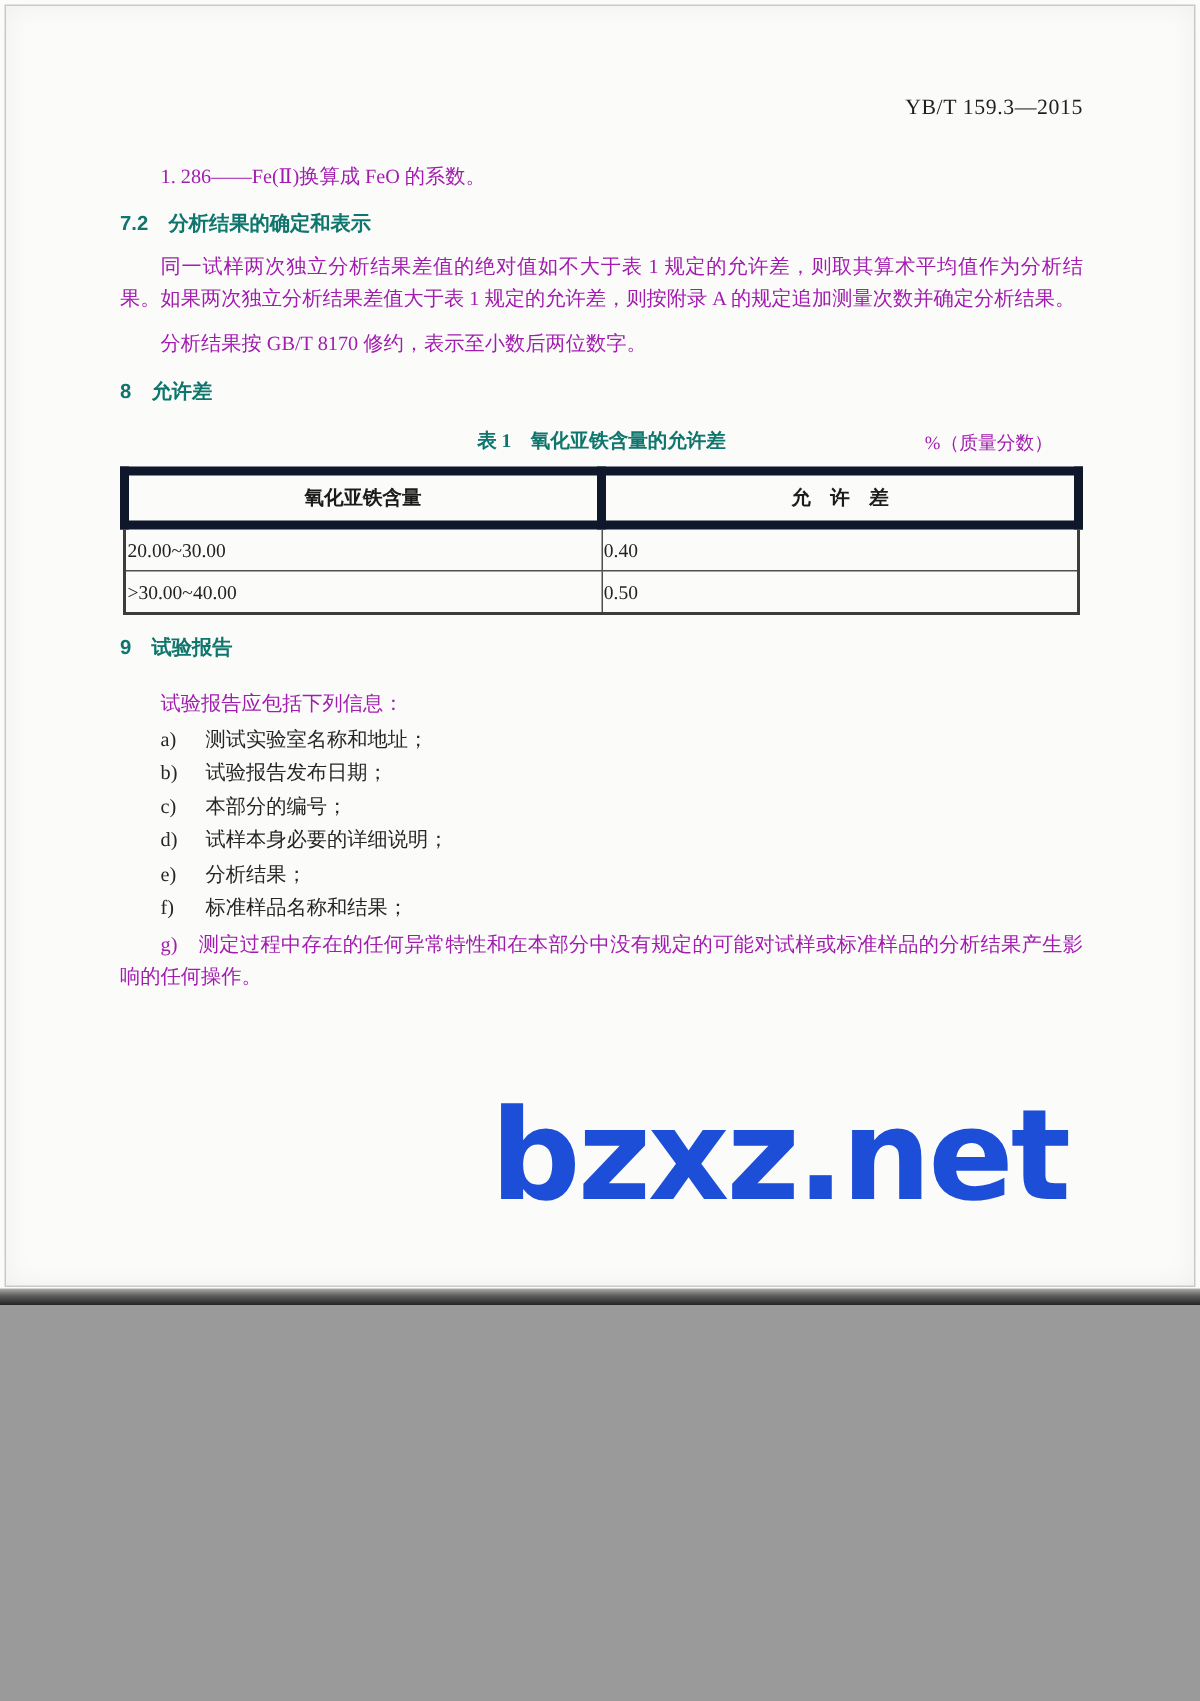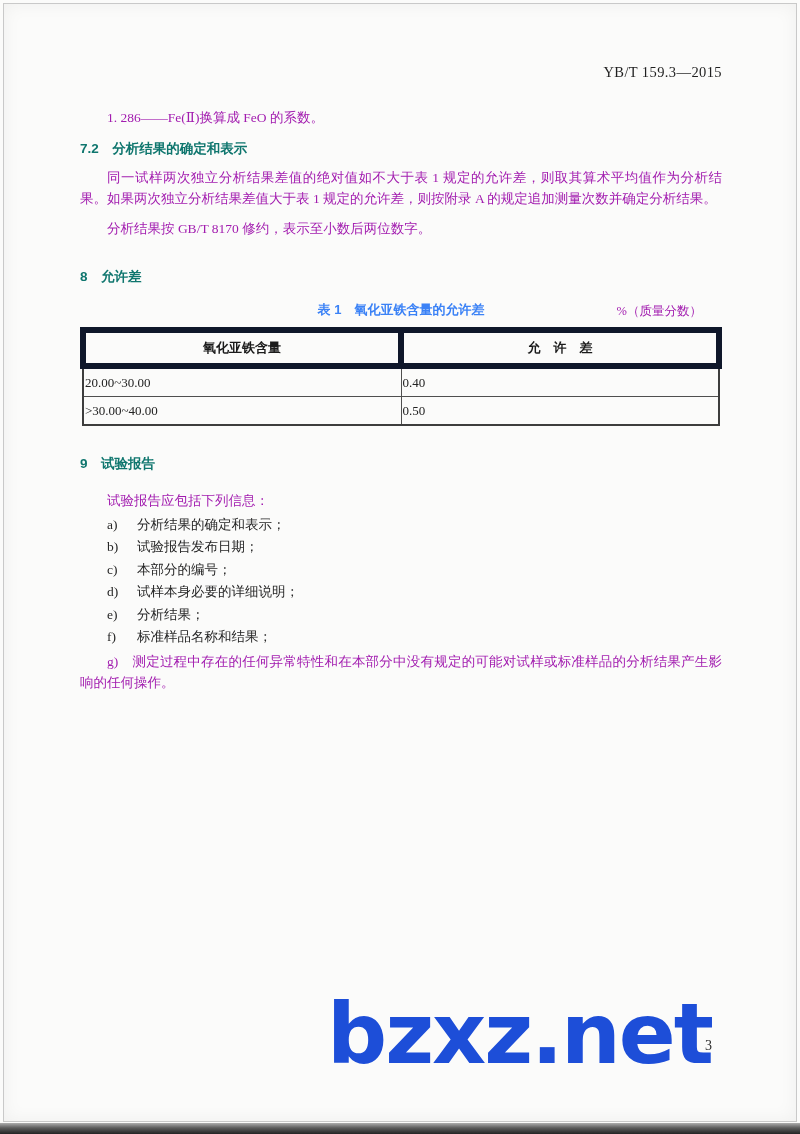--- a/index.html
+++ b/index.html
@@ -1,18 +1,18 @@
 <!DOCTYPE html>
 <html><head>
 <meta charset="utf-8">
 <title>YB/T 159.3—2015 — Page 3</title>
 <style>
   html, body { margin:0; padding:0; background:#9a9a9a; }
   .scan {
-    position:relative; width:800px; height:1134px; margin:0 auto;
+    position:relative; width:800px; height:870px; margin:0 auto;
     background:#fbfbfa; overflow:hidden;
     font-family:"Liberation Serif","DejaVu Serif",serif;
     color:#242424;
   }
   .page-edge {
     position:absolute; top:3px; left:3px; right:3px; bottom:12px;
     border:1px solid #c9c9c9; pointer-events:none;
     box-shadow: inset 0 0 18px rgba(0,0,0,0.05);
   }
   .bottom-band {
@@ -26,26 +26,26 @@
     text-align:right; font-size:14.5px; letter-spacing:.4px; color:#1f1f1f;
   }
   .para {
     margin:0; font-size:13.5px; line-height:21.5px; text-indent:2em;
     text-align:justify; color:#a21caf;
   }
   .h-sans {
     margin:0; font-family:"Liberation Sans","DejaVu Sans",sans-serif;
     font-weight:700; font-size:13.5px; color:#0f766e; line-height:20px;
   }
-  .mt26 { margin-top:26px; } .mt22 { margin-top:28px; } .mt16 { margin-top:16px; } .mt10 { margin-top:10px; } .mt8 { margin-top:8px; }
+  .mt26 { margin-top:26px; } .mt22 { margin-top:12px; } .mt16 { margin-top:16px; } .mt10 { margin-top:10px; } .mt8 { margin-top:8px; }
 
   .tbl-caption { position:relative; margin-top:14px; height:20px; }
   .tbl-title {
-    text-align:center; font-family:Liberation Sans, sans-serif;
-    font-weight:700; font-size:13px; color:#3b82f6;
+    text-align:center; font-family:Liberation Serif, serif;
+    font-weight:700; font-size:13px; color:#0f766e;
   }
   .tbl-unit {
     position:absolute; right:20px; top:2px; font-size:12.5px; color:#a21caf;
   }
   table.tbl {
     width:100%; border-collapse:collapse; margin-top:6px;
     border:2px solid #3d3d3d;
   }
   table.tbl th {
     border:6px solid #0f172a; height:28px; text-align:center;
@@ -121,21 +121,21 @@
         </tr>
       </tbody>
     </table>
 
     <h3 class="h-sans mt22">9　试验报告</h3>
     <p class="para mt16">试验报告应包括下列信息：</p>
 
     <div class="list">
       <div class="list-item">
         <span class="list-label">a)</span>
-        <span>分析结果的确定和表示；</span>
+        <span>测试实验室名称和地址；</span>
       </div>
       <div class="list-item">
         <span class="list-label">b)</span>
         <span>试验报告发布日期；</span>
       </div>
       <div class="list-item">
         <span class="list-label">c)</span>
         <span>本部分的编号；</span>
       </div>
       <div class="list-item">

